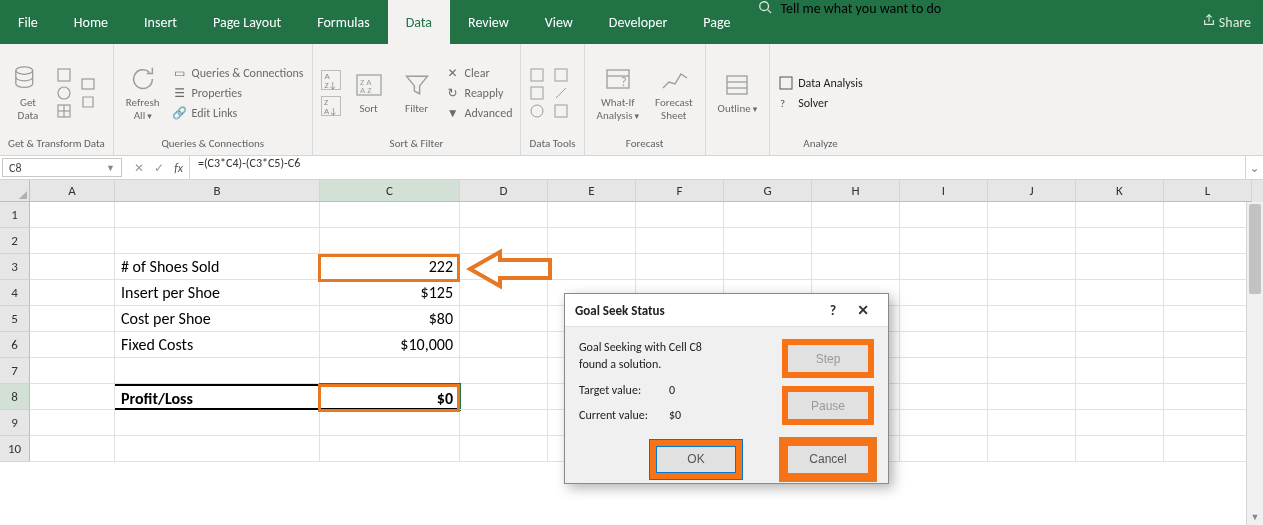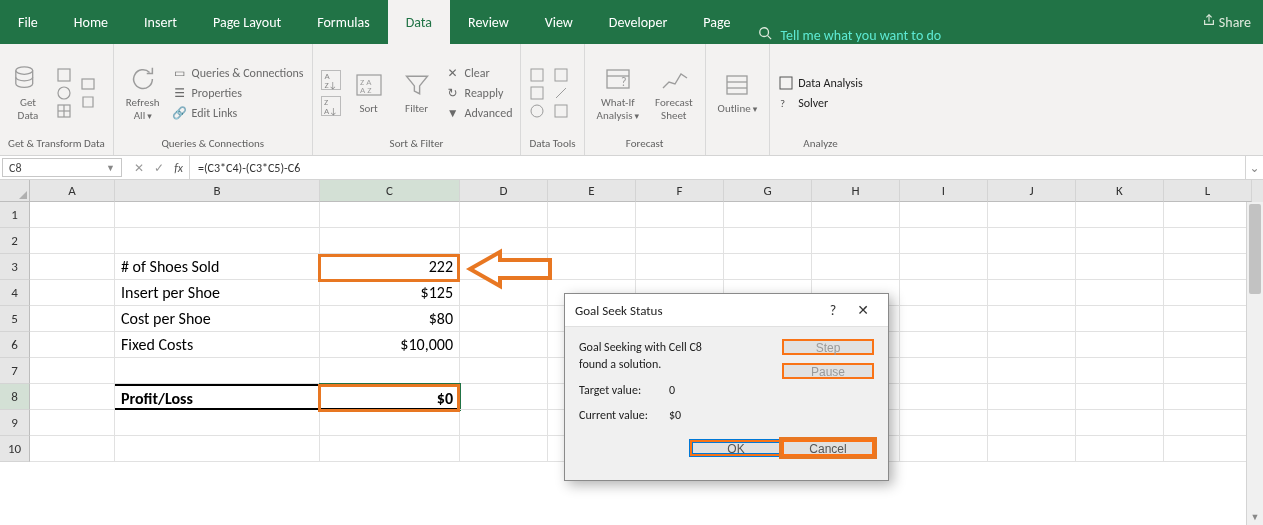--- a/index.html
+++ b/index.html
@@ -28,22 +28,22 @@
     display: flex;
     align-items: center;
     cursor: pointer;
   }
   .ribbon-tabs .tab.active {
     background: #f3f2f1;
     color: #217346;
   }
   .ribbon-tabs .tell-me {
     display: flex;
-    align-items: flex-end;
-    color: #5eead4;
+    align-items: flex-start;
+    color: #000000;
     margin-left: 10px;
     gap: 8px;
   }
   .ribbon-tabs .right-tools {
     margin-left: auto;
     display: flex;
     align-items: center;
     color: #dfeadd;
     gap: 10px;
     font-size: 14px;
@@ -123,21 +123,21 @@
     font-size: 12px;
     color: #444;
   }
   .name-box .dd { color:#888; font-size:9px; }
   .fb-btns { display:flex; align-items:center; gap:10px; color:#999; padding:0 6px; }
   .fb-btns .fx { font-style: italic; color:#555; }
   .formula-input {
     flex: 1;
     border-left: 1px solid #d4d4d4;
     display: flex;
-    align-items: center;
+    align-items: flex-start;
     padding: 0 8px;
     color: #333;
     font-size: 12px;
   }
   .formula-bar .expand { width:18px; display:flex; align-items:center; justify-content:center; color:#888; border-left:1px solid #d4d4d4;}
 
   
   .grid-wrap {
     position: relative;
     height: calc(525px - 44px - 112px - 24px);
@@ -235,36 +235,38 @@
     font-size: 12px;
     color: #222;
   }
   .dialog .titlebar {
     display: flex;
     align-items: center;
     height: 30px;
     padding: 16px 10px;
     background: #fff;
     border-bottom: 1px solid #e0e0e0;
+    font-weight: bold;
   }
   .dialog .titlebar .title { flex:1; font-size:13px; }
   .dialog .titlebar .win-btn { width:30px; text-align:center; font-size:14px; color:#333;}
   .dialog .body { padding: 12px 14px 14px 14px; position:relative;}
   .dialog .msg { width: 180px; line-height:1.4; }
   .dialog .kv { margin-top:10px; display:grid; grid-template-columns:90px auto; row-gap:11px;}
   .dialog .side-btns{ position:absolute; right:14px; top:12px; display:flex; flex-direction:column; gap:8px;}
   .dlg-btn {
-    width: 92px; height: 16px;
+    width: 92px; height: 39px;
     background: #e1e1e1;
-    border: 2px solid #f97316;
+    border: 6px solid #f97316;
     color: #555;
     font-size:12px;
+    margin-left:24px;
   }
   .dlg-btn.disabled { color:#9a9a9a; }
-  .dialog .footer { display:flex; justify-content:flex-end; padding: 4px 14px 24px 14px;}
+  .dialog .footer { display:flex; justify-content:flex-end; gap:16px; padding: 4px 14px 4px 14px;}
   .dlg-btn.primary {
     outline: 1px solid #0078d7;
     box-shadow: inset 0 0 0 1px #0078d7;
   }
   .dlg-btn.hl {
     box-shadow: 0 0 0 3px #e87722;
   }
 </style>
 </head>
 <body>

